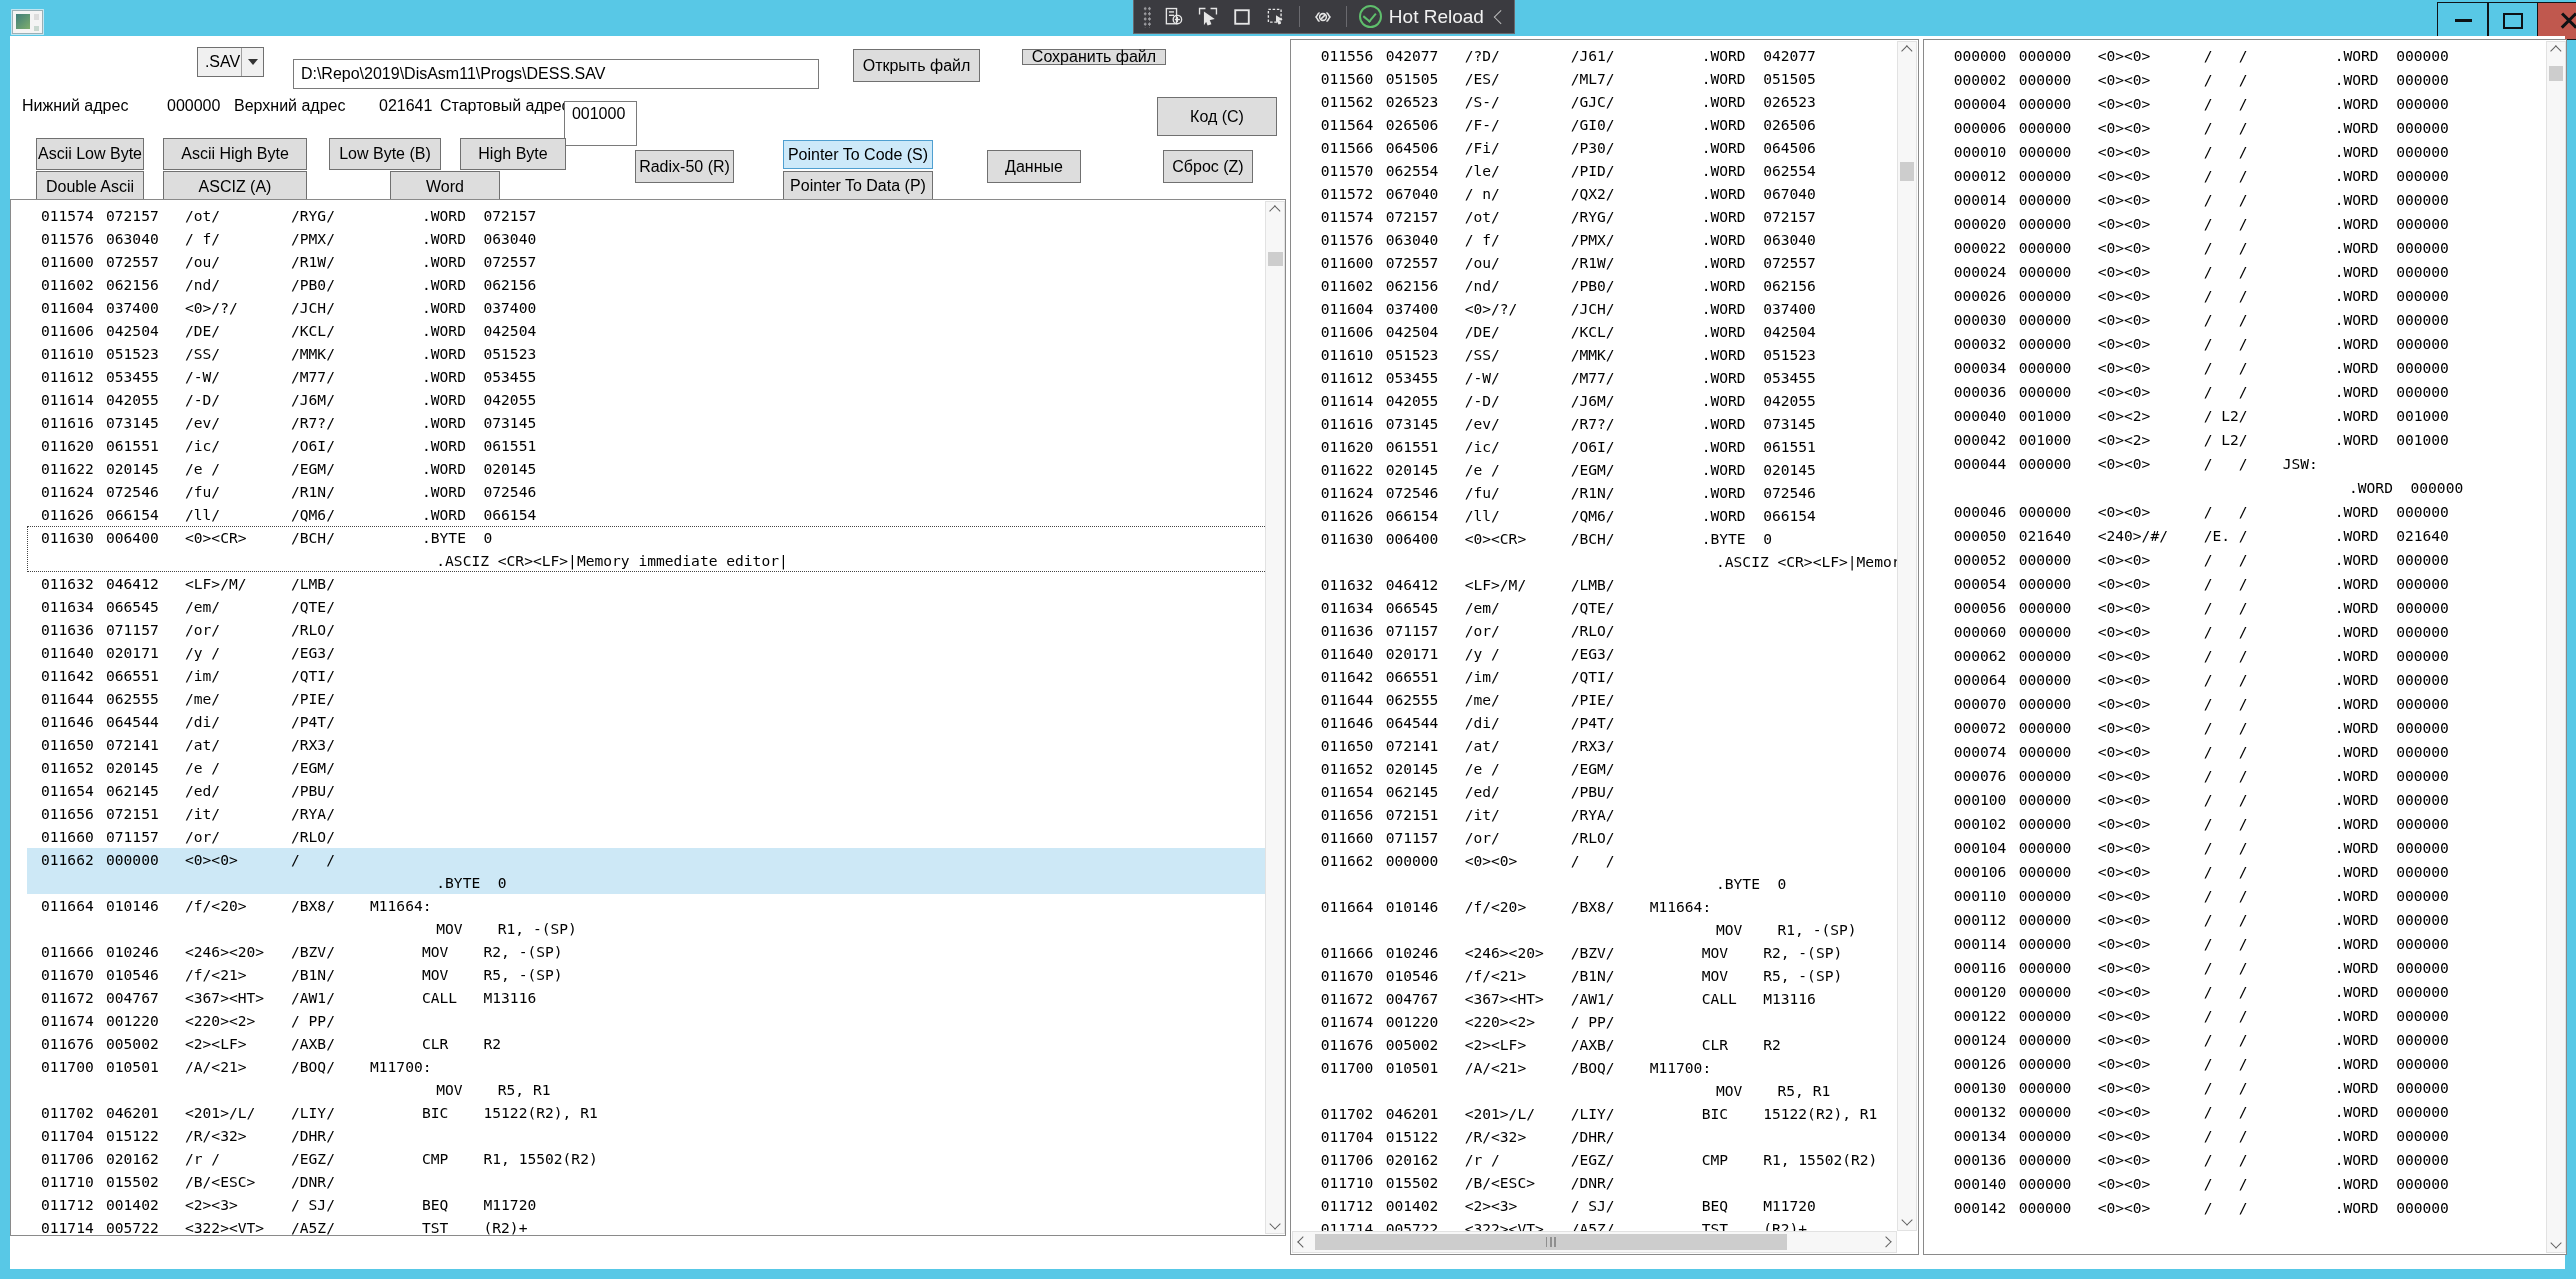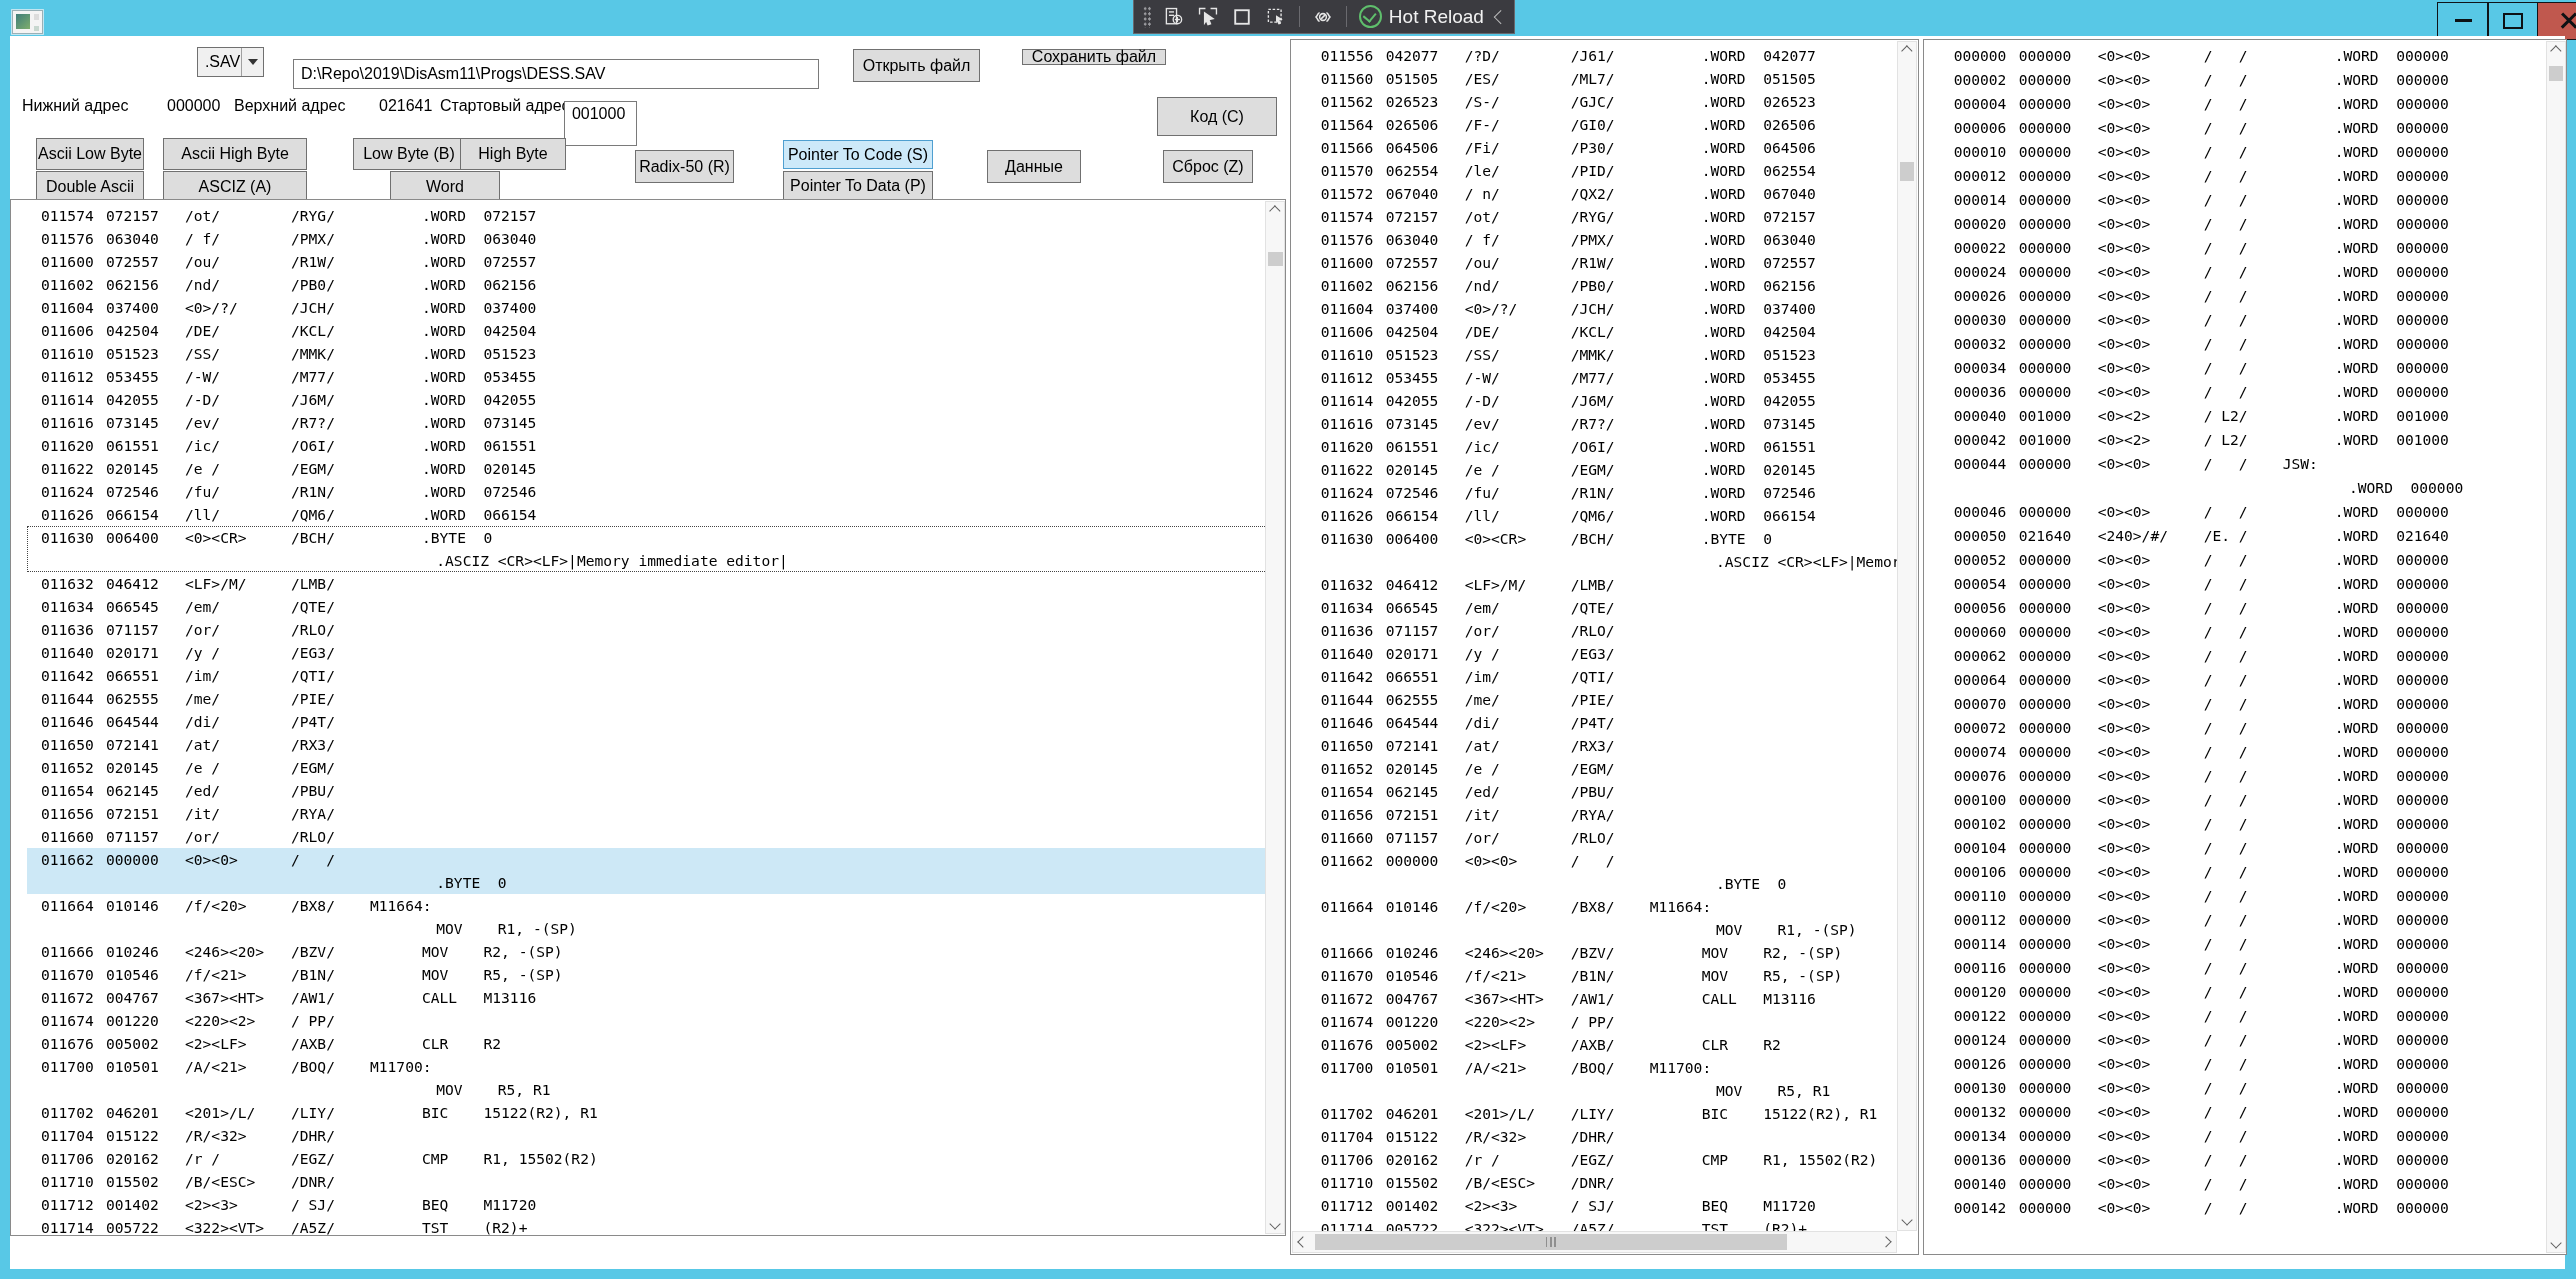--- a/index.html
+++ b/index.html
@@ -57,21 +57,21 @@
   #btn-open{left:853px;top:49px;width:127px;height:33px;}
   #btn-save{left:1022px;top:49px;width:144px;height:16px;}
   #lbl-lower{left:22px;top:93px;height:26px;}
   #val-lower{left:167px;top:93px;height:26px;}
   #lbl-upper{left:234px;top:93px;height:26px;}
   #val-upper{left:379px;top:93px;height:26px;}
   #lbl-start{left:440px;top:93px;height:26px;}
   #start-box{left:564px;top:89px;width:73px;height:45px;align-items:flex-start;padding-top:2.6px;}
   #b-asciilow{left:36px;top:138px;width:108px;height:32px;}
   #b-asciihigh{left:163px;top:138px;width:144px;height:32px;}
-  #b-lowbyte{left:329px;top:138px;width:112px;height:32px;margin-left:24px;}
+  #b-lowbyte{left:329px;top:138px;width:112px;height:32px;}
   #b-highbyte{left:460px;top:138px;width:106px;height:32px;}
   #b-dblascii{left:36px;top:171px;width:108px;height:32px;}
   #b-asciz{left:163px;top:171px;width:144px;height:32px;}
   #b-word{left:390px;top:171px;width:110px;height:32px;}
   #b-radix{left:635px;top:150px;width:99px;height:33px;}
   #b-ptrcode{left:783px;top:140px;width:150px;height:29px;}
   #b-ptrdata{left:783px;top:171px;width:150px;height:29px;}
   #b-data{left:987px;top:150px;width:94px;height:33px;}
   #b-code{left:1157px;top:97px;width:120px;height:39px;}
   #b-reset{left:1163px;top:150px;width:90px;height:33px;}

